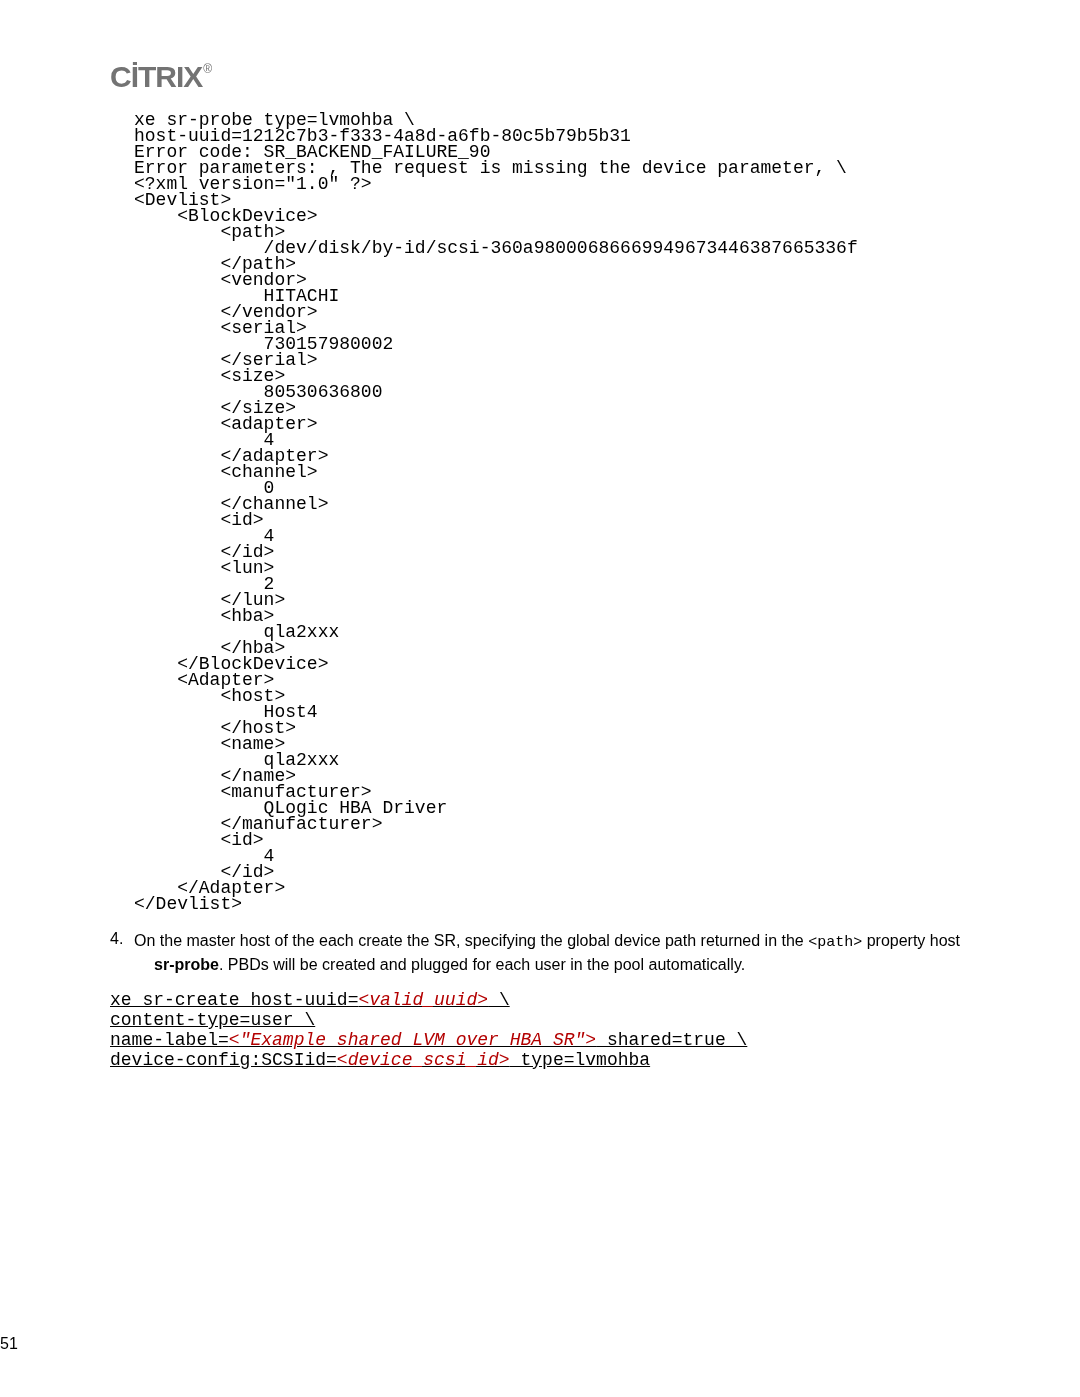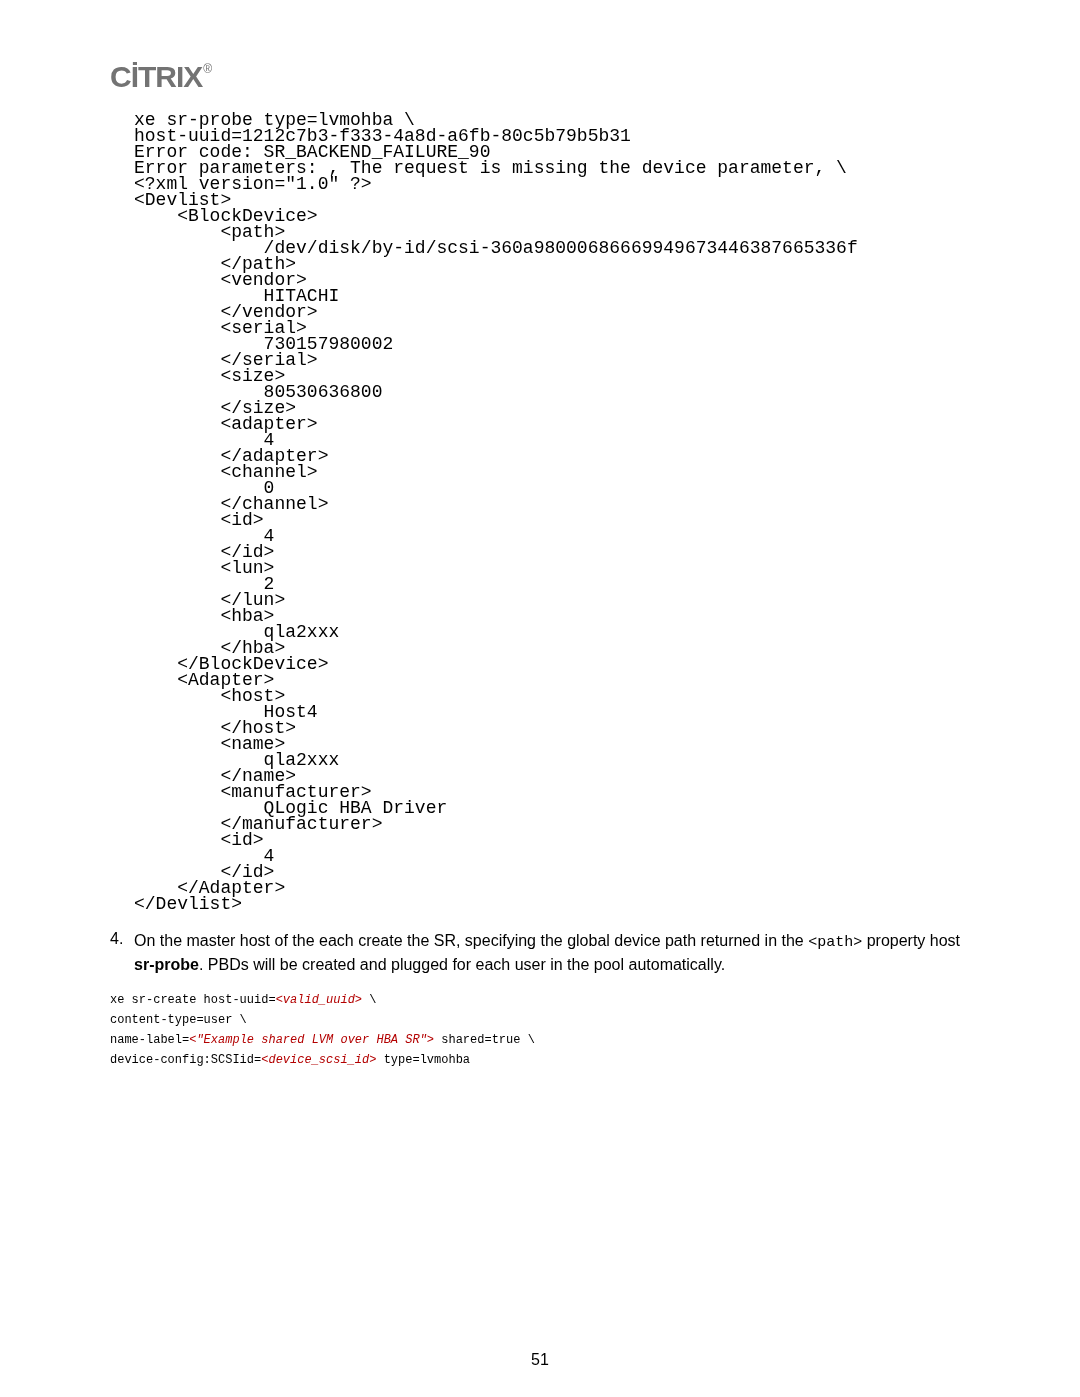--- a/index.html
+++ b/index.html
@@ -33,49 +33,49 @@
   }
   pre.codeblock {
     font-family: "Courier New", Courier, monospace;
     font-size: 18px;
     line-height: 16px;
     white-space: pre;
     margin: 6px 0 18px 24px;
   }
   pre.codeblock2 {
     font-family: "Courier New", Courier, monospace;
-    font-size: 12px;
+    font-size: 18px;
     line-height: 20px;
     white-space: pre;
     margin: 14px 0 0 0;
+    text-decoration: underline;
   }
   .emph { font-style: italic; color: #b30000; }
   .step {
     display: flex;
     margin-top: 4px;
     margin-bottom: 4px;
   }
   .step .num {
     width: 24px;
     flex: 0 0 24px;
   }
   .step .body {
     flex: 1;
     line-height: 22px;
   }
-  .step .body b { font-weight: bold; }
+  .step .body b { font-weight: bold; margin-left: 20px; }
   .step .body code {
     font-family: "Courier New", Courier, monospace;
     font-size: 15px;
   }
   .pagenum {
     position: absolute;
-    bottom: 28px;
+    bottom: 44px;
     left: 0; right: 0;
-    text-align: center;
     font-size: 16px;
   }
 </style>
 </head>
 <body>
 
 <div class="logo">
   <span>CİTRIX</span><sup>®</sup>
 </div>
 

